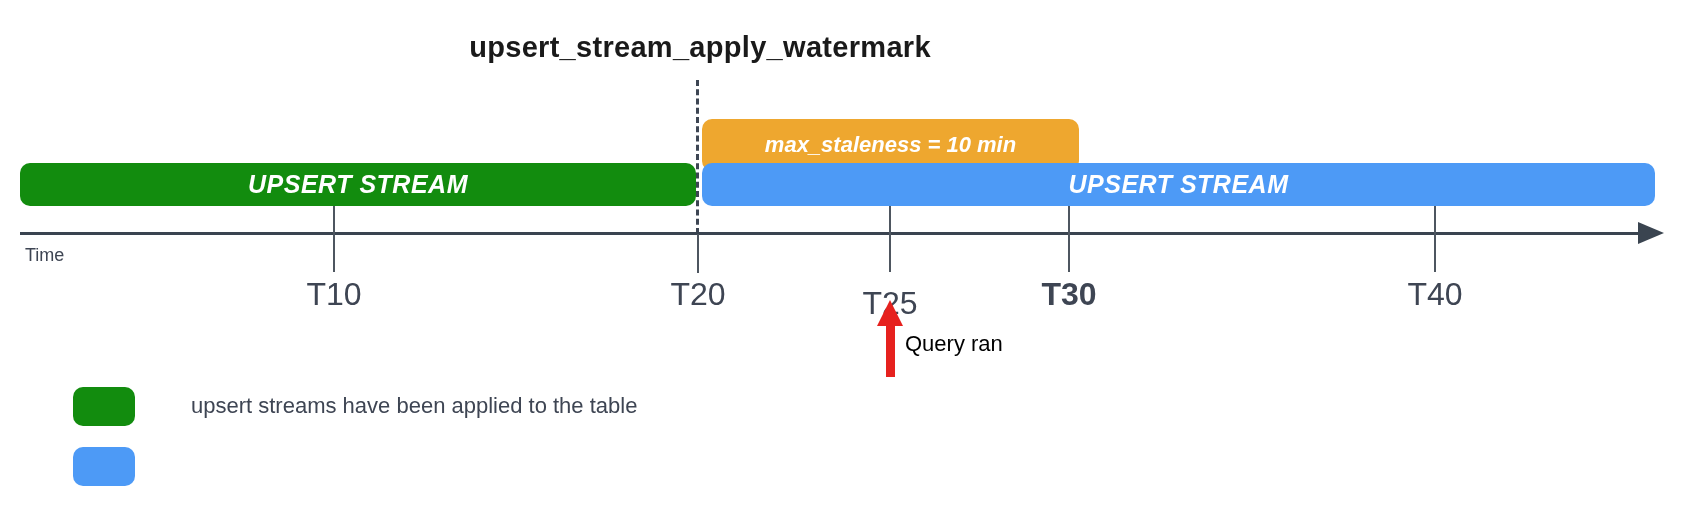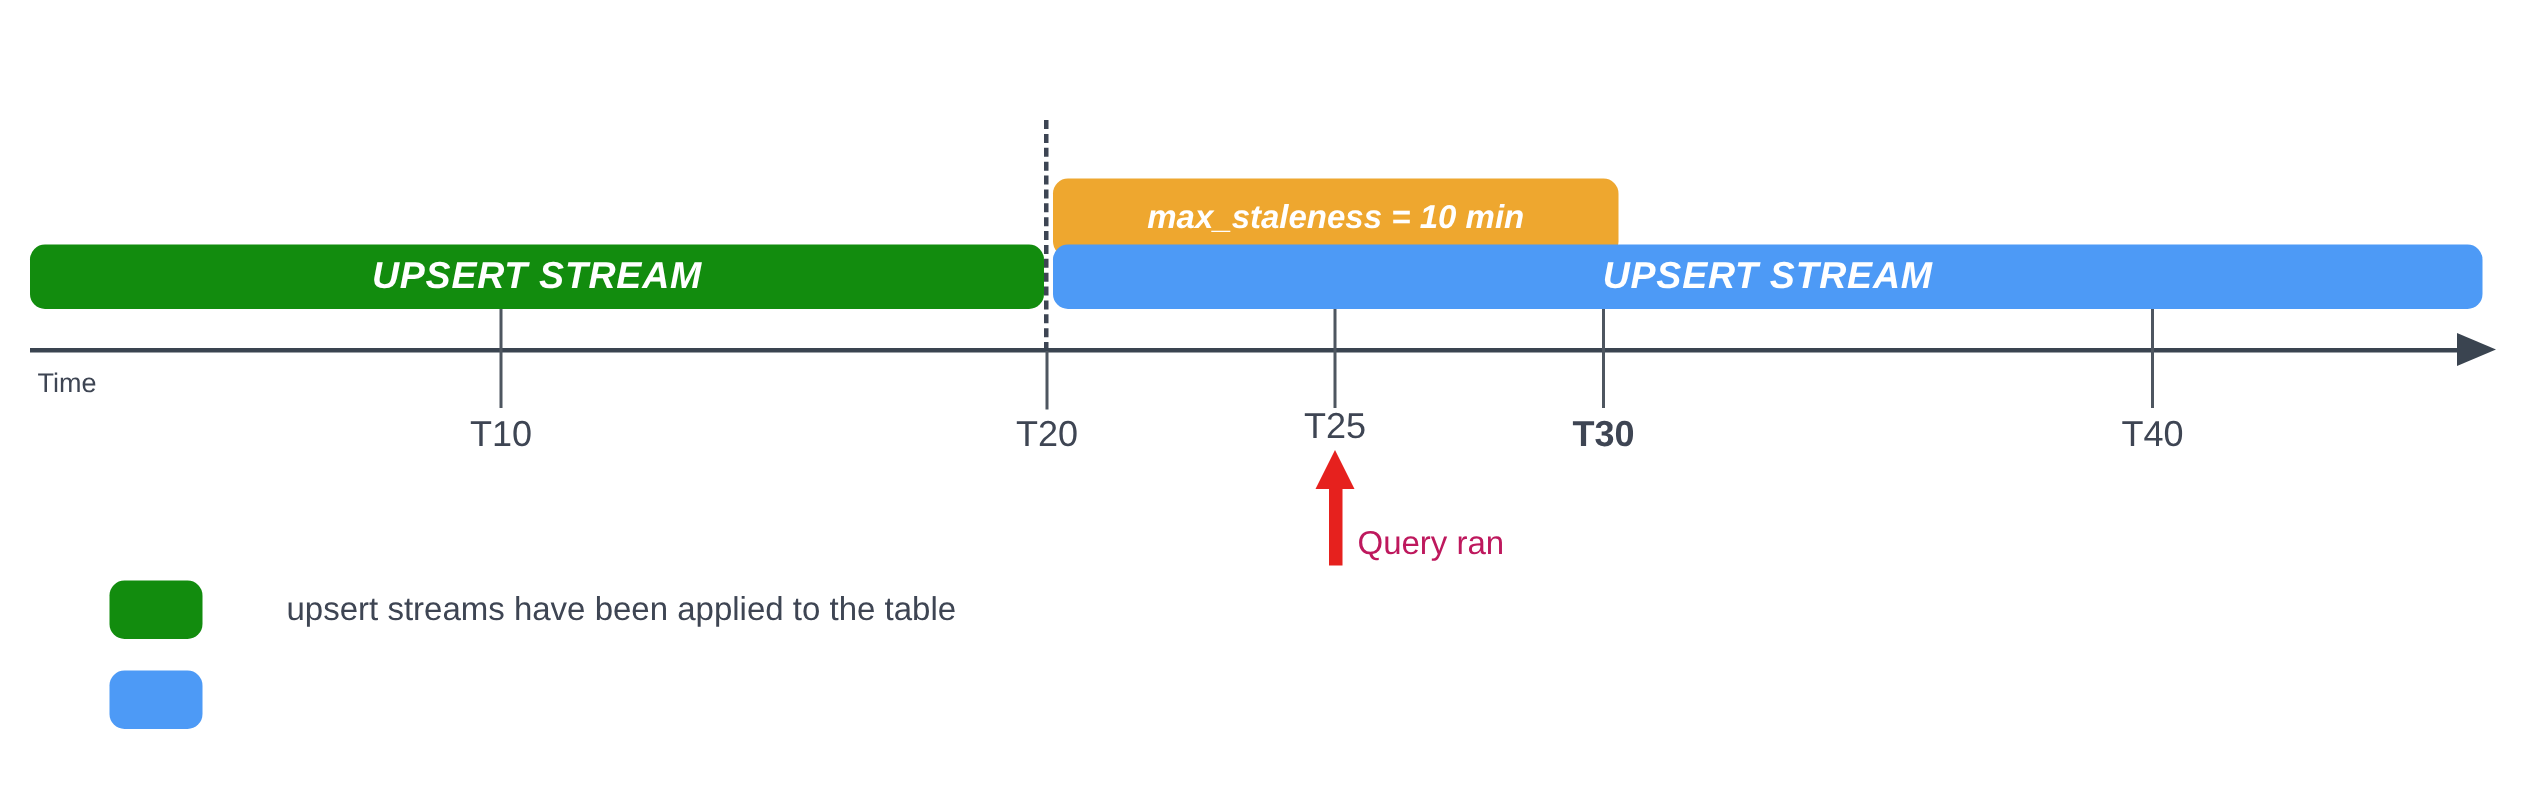--- a/index.html
+++ b/index.html
@@ -52,38 +52,38 @@
   }
 
   .tick {
     position: absolute; width: 2px; background: #4e5660;
     top: 206px; height: 66px;
   }
   .tick-t20 { top: 234px; height: 39px; }
   .tick-label {
     position: absolute; top: 276px; width: 90px;
     text-align: center;
-    font-size: 24px; color: #3e4553;
+    font-size: 32px; color: #3e4553;
   }
-  .tick-label-t25 { top: 271px; text-align: center; }
+  .tick-label-t25 { top: 285px; text-align: center; }
 
   .query-arrow-head {
     position: absolute; left: 877px; top: 300px;
     width: 0; height: 0;
     border-bottom: 26px solid #e6211e;
     border-left: 13px solid transparent;
     border-right: 13px solid transparent;
   }
   .query-arrow-shaft {
     position: absolute; left: 886px; top: 324px; width: 9px; height: 53px;
     background: #e6211e;
   }
   .query-label {
-    position: absolute; left: 905px; top: 349px;
-    font-size: 22px; color: #be185d;
+    position: absolute; left: 905px; top: 331px;
+    font-size: 22px; color: #000000;
   }
 
   .legend-swatch {
     position: absolute; left: 73px; width: 62px; height: 39px;
     border-radius: 10px;
   }
   .legend-swatch-applied { top: 387px; }
   .legend-swatch-not-applied { top: 447px; }
   .legend-text {
     position: absolute; left: 148px;
@@ -92,20 +92,21 @@
     margin-left: 43px;
   }
   .legend-text-applied { top: 393px; }
   .legend-text-not-applied { top: 453px; }
 </style>
 </head>
 <body>
 
 <div class="canvas">
 
+  <div class="title">upsert_stream_apply_watermark</div>
 
   <div class="dashed-line"></div>
 
   <div class="bar bar-staleness" style="background: rgb(238, 167, 47);">
     <span>max_staleness = 10 min</span>
   </div>
 
   <div class="bar bar-green" style="background: rgb(18, 140, 14);">
     <span>UPSERT STREAM</span>
   </div>

